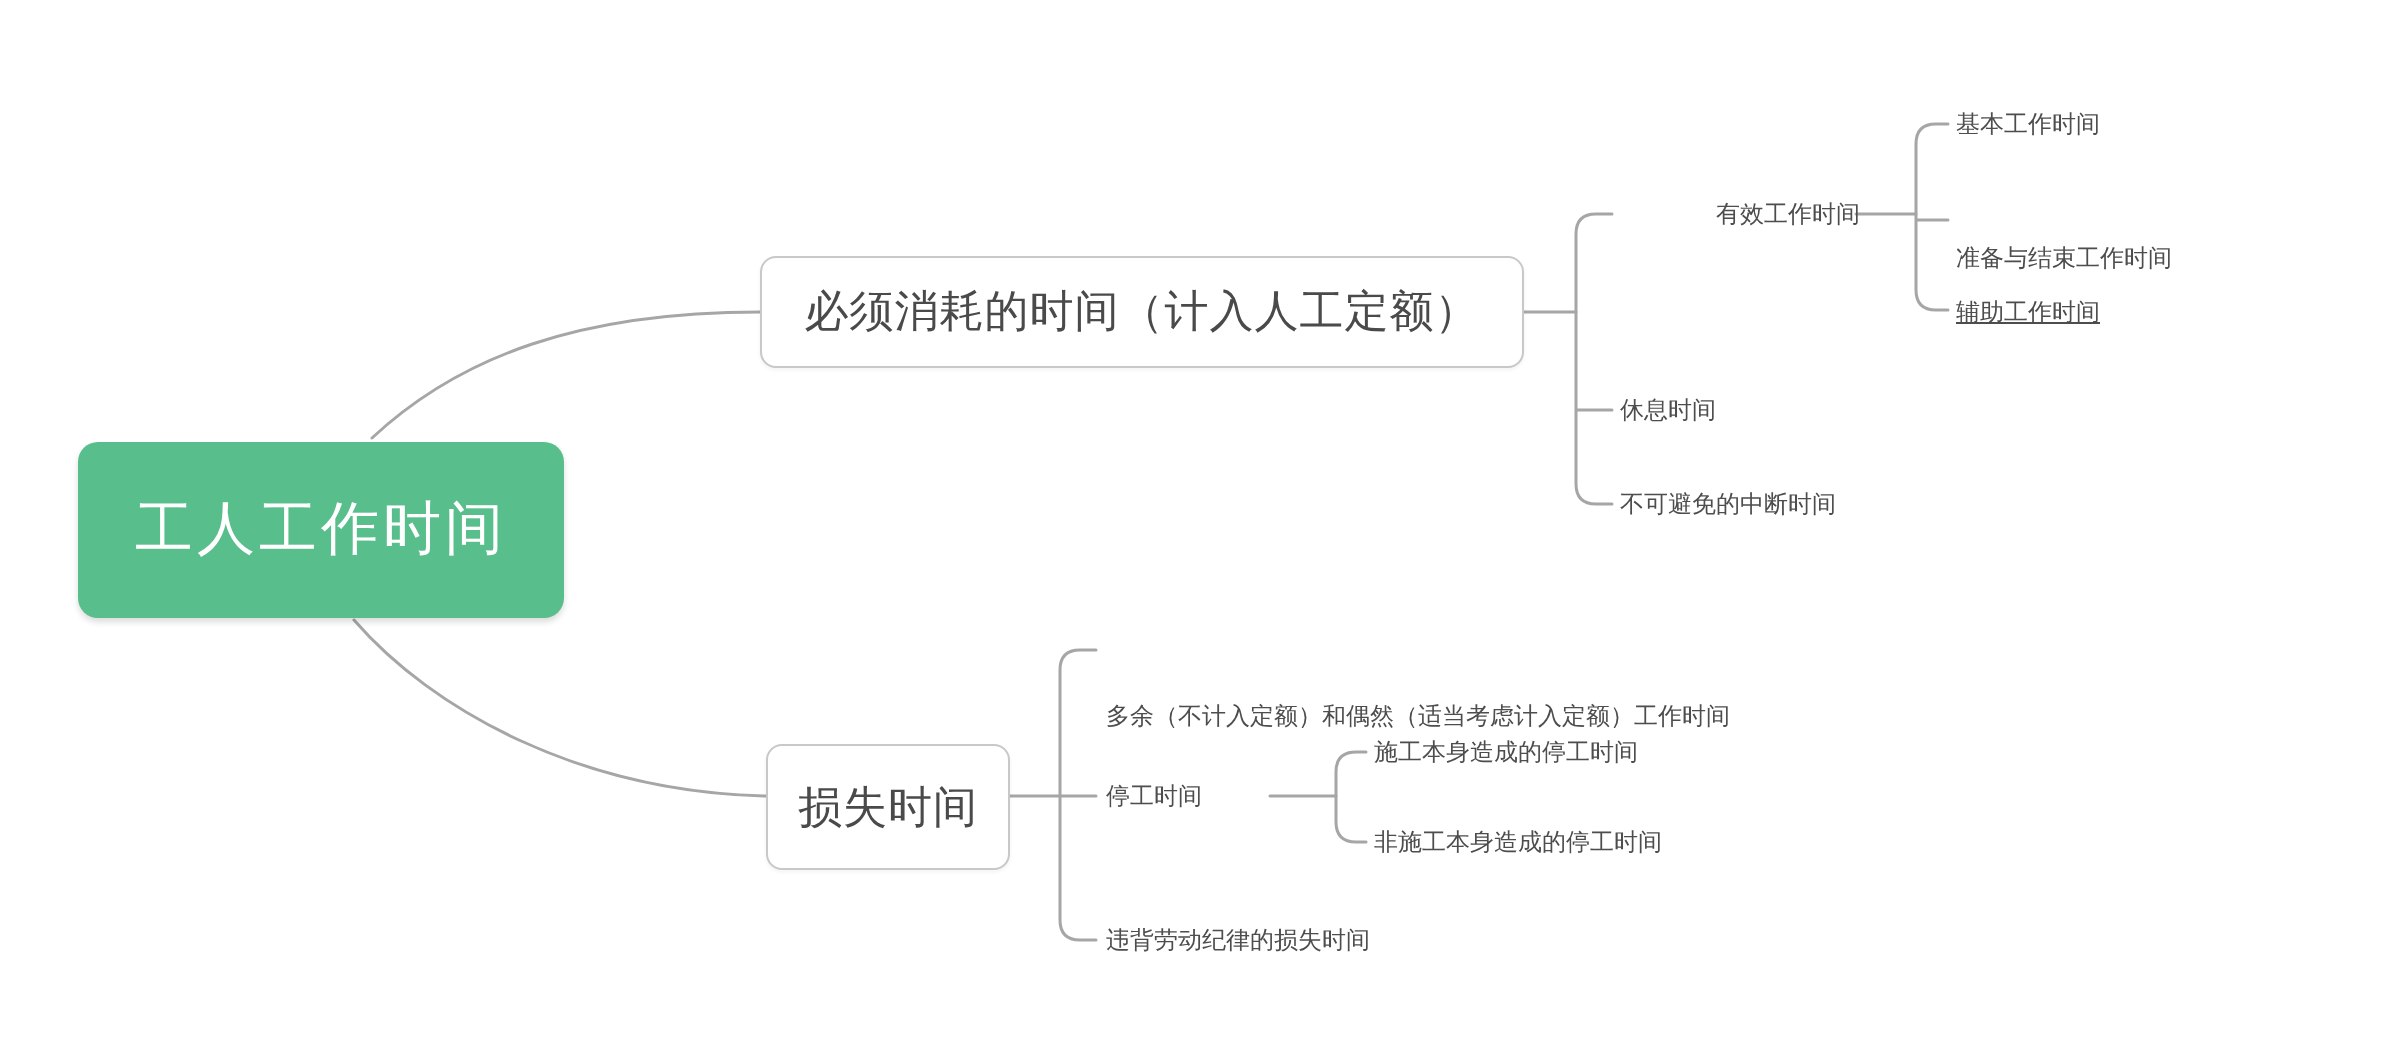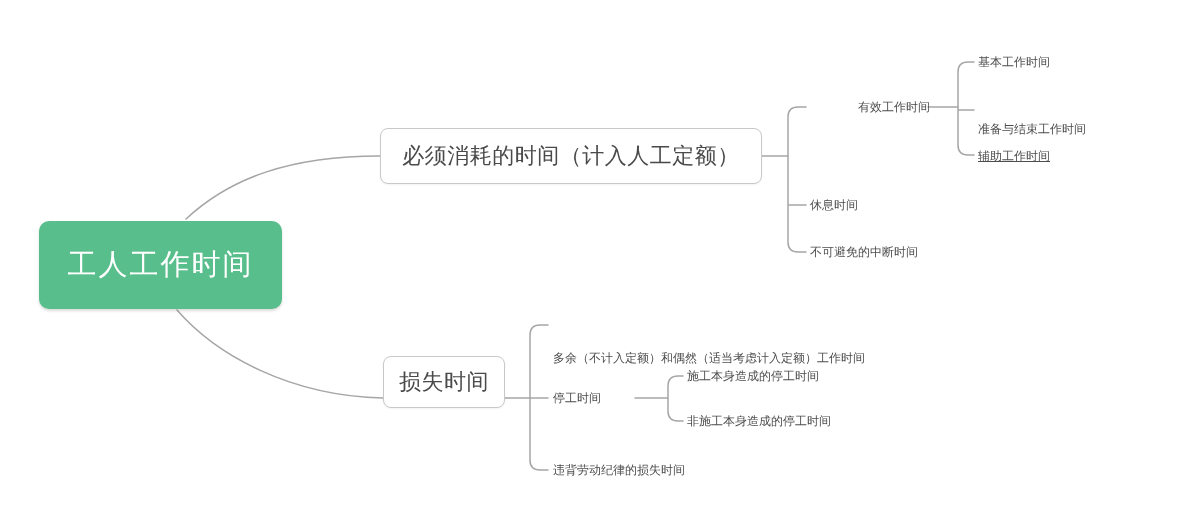--- a/index.html
+++ b/index.html
@@ -48,21 +48,21 @@
   .box-node {
     background: var(--box-bg, #ffffff);
     border: 1.5px solid var(--box-border, #c8c8c8);
     border-radius: 8px;
     color: var(--box-text, #4a4a4a);
     font-size: 22px;
     letter-spacing: 0.5px;
     box-shadow: 0 1px 2px rgba(0,0,0,0.05);
   }
   .n-must { left: 380px; top: 128px; width: 382px; height: 56px; }
-  .n-loss { left: 383px; top: 356px; width: 122px; height: 52px; }
+  .n-loss { left: 383px; top: 372px; width: 122px; height: 63px; }
   .lbl {
     position: absolute;
     color: var(--label-text, #4d4d4d);
     font-size: 12px;
     line-height: 20px;
     white-space: nowrap;
     cursor: pointer;
   }
   .l-effective  { left: 810px; top: 97px; margin-left: 48px; }
   .l-rest       { left: 810px; top: 195px; }

